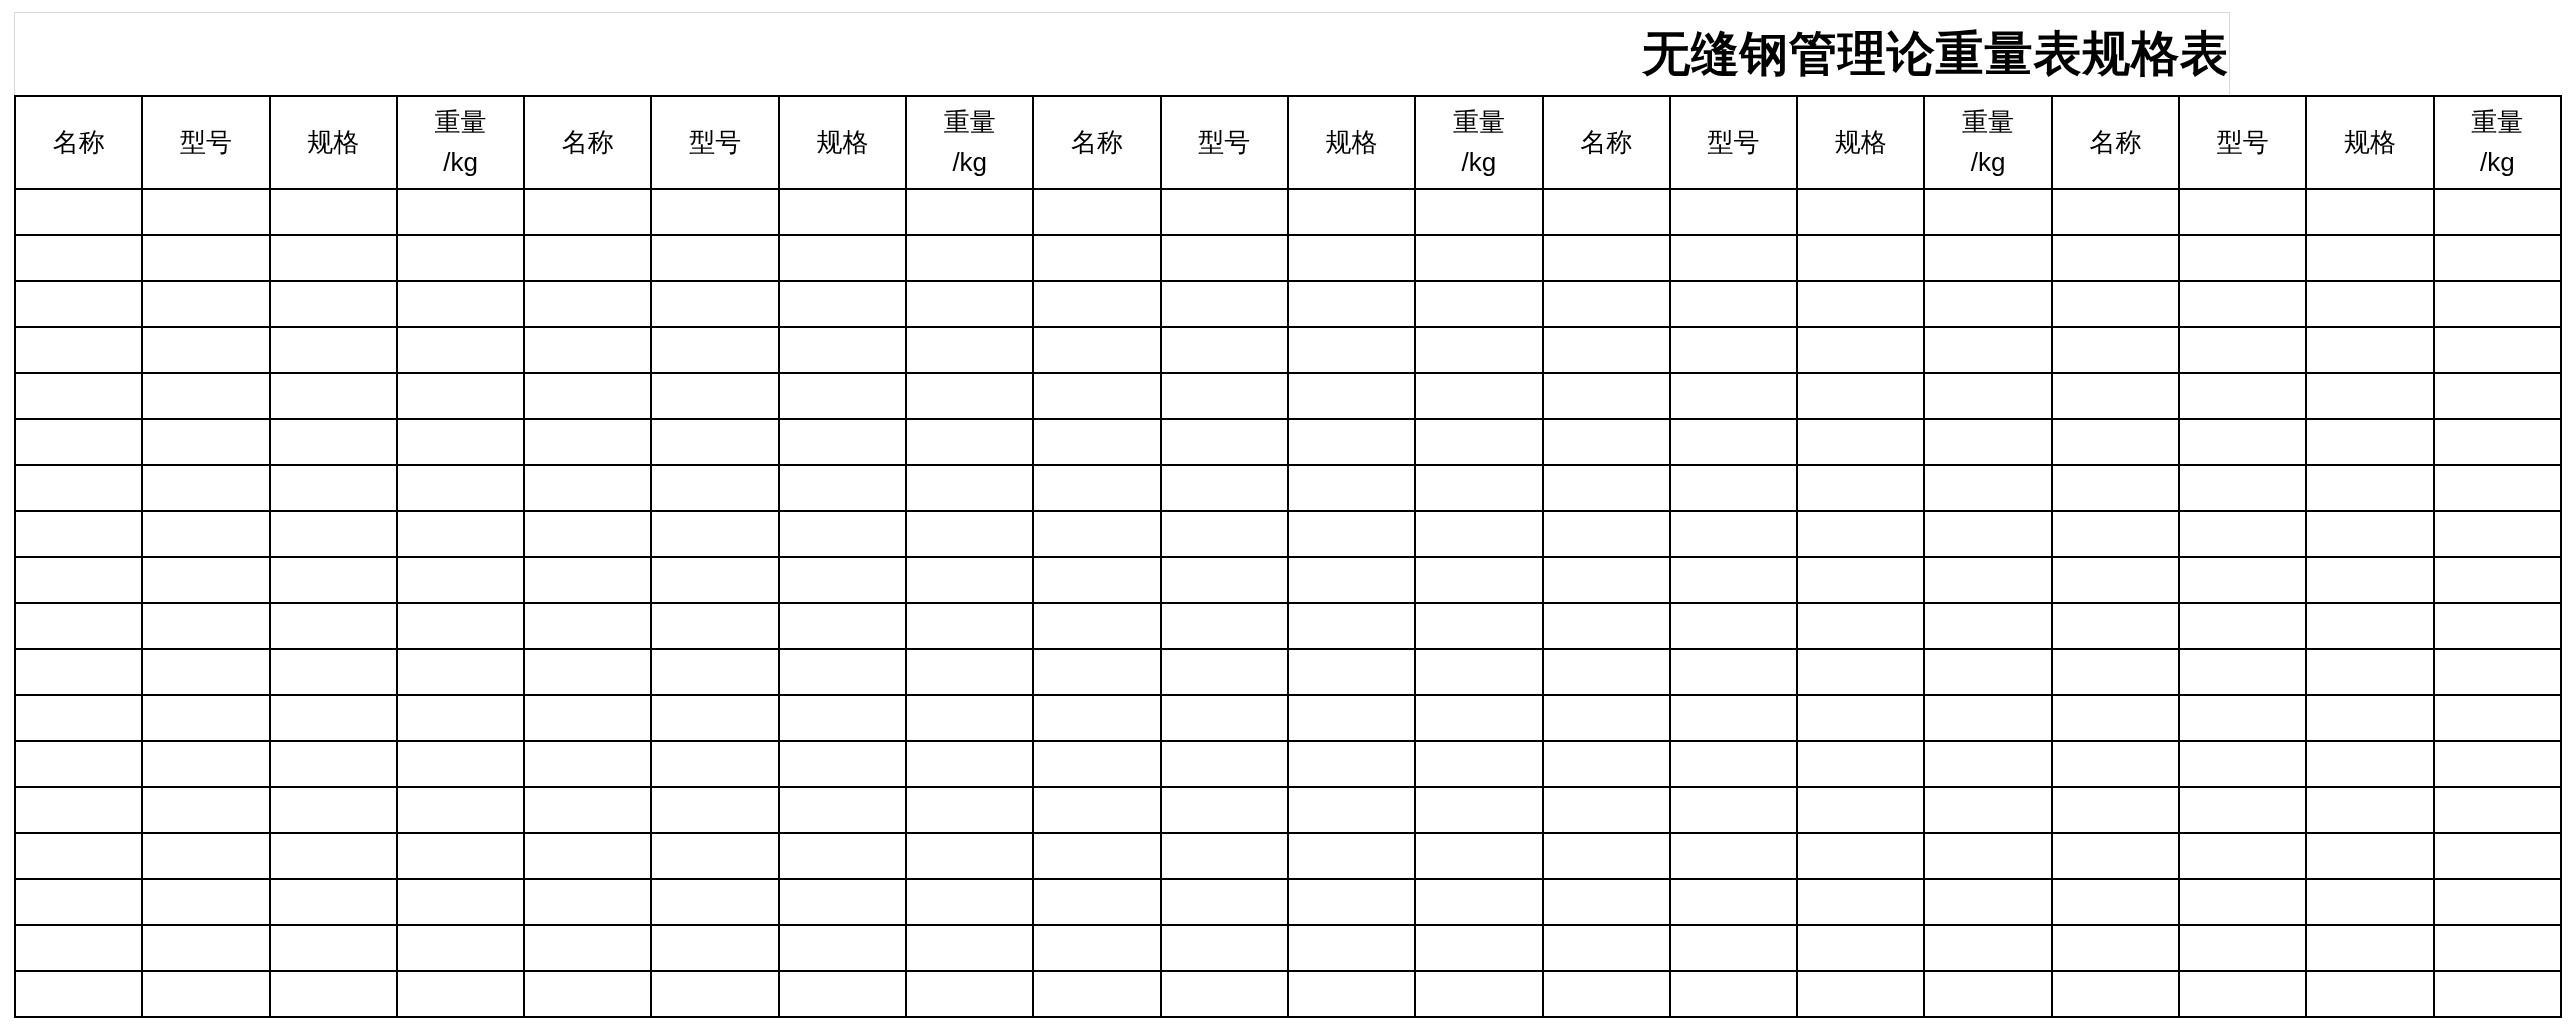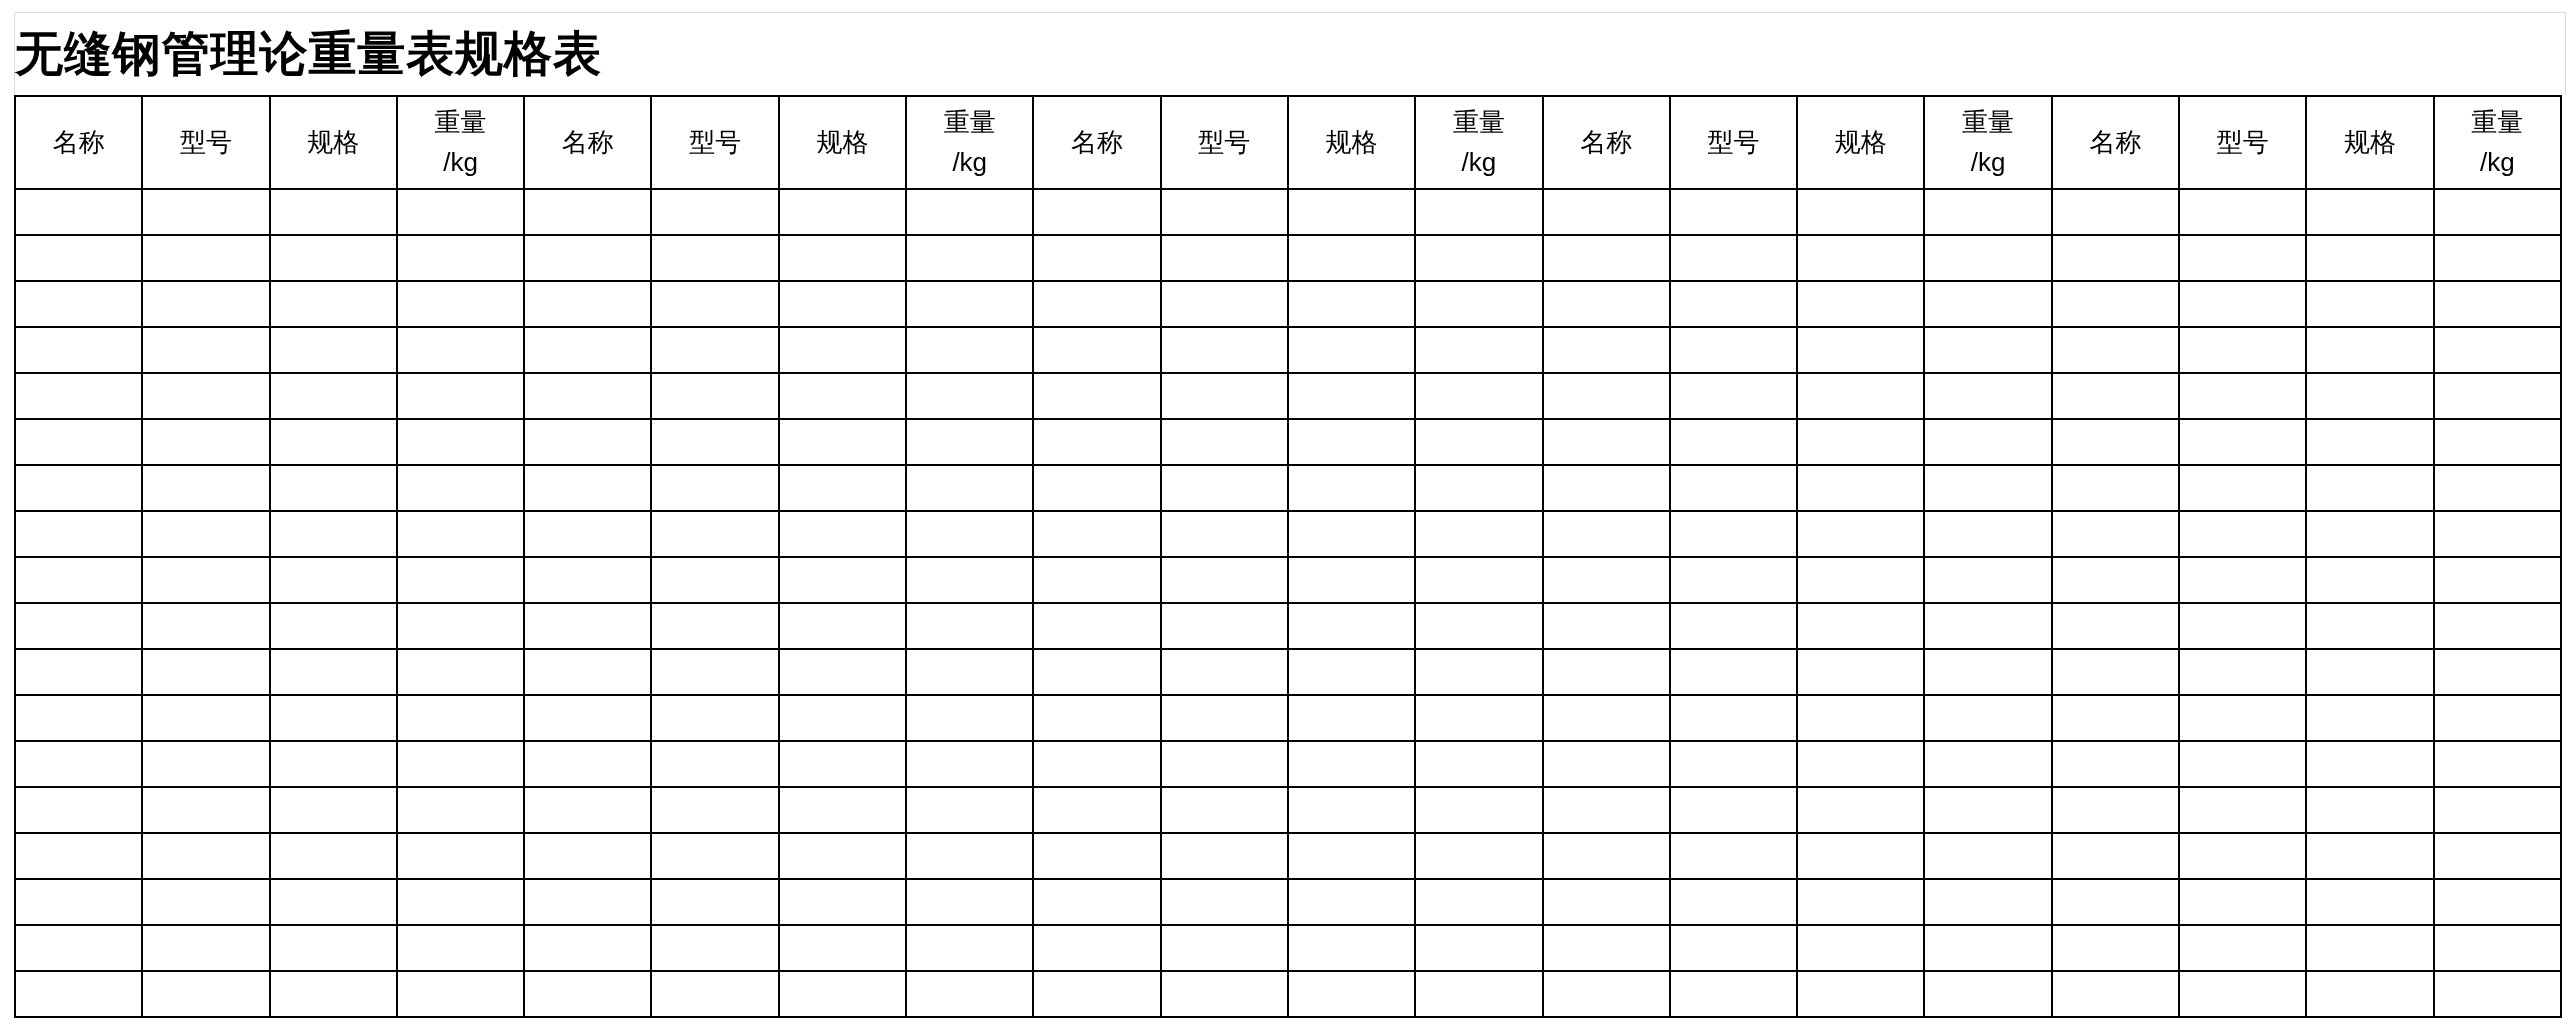--- a/index.html
+++ b/index.html
@@ -17,29 +17,29 @@
     color: var(--text);
   }
   .page {
     position: relative;
     width: 2576px;
     height: 1030px;
     background: var(--bg);
     padding: 11.5px 14px 0 14px;
   }
   .title-area {
-    width: 2552px;
+    width: 2216px;
     height: 83px;
     border-top: 1.8px solid var(--border-gray);
     border-left: 1.8px solid var(--border-gray);
     border-right: 1.8px solid var(--border-gray);
     border-bottom: none;
     display: flex;
     align-items: center;
-    justify-content: flex-start;
+    justify-content: flex-end;
     background: var(--bg);
   }
   .title-area h1 {
     font-size: 48px;
     font-weight: bold;
     letter-spacing: 0.9px;
     line-height: 1;
     white-space: nowrap;
   }
   table.spec-table {

